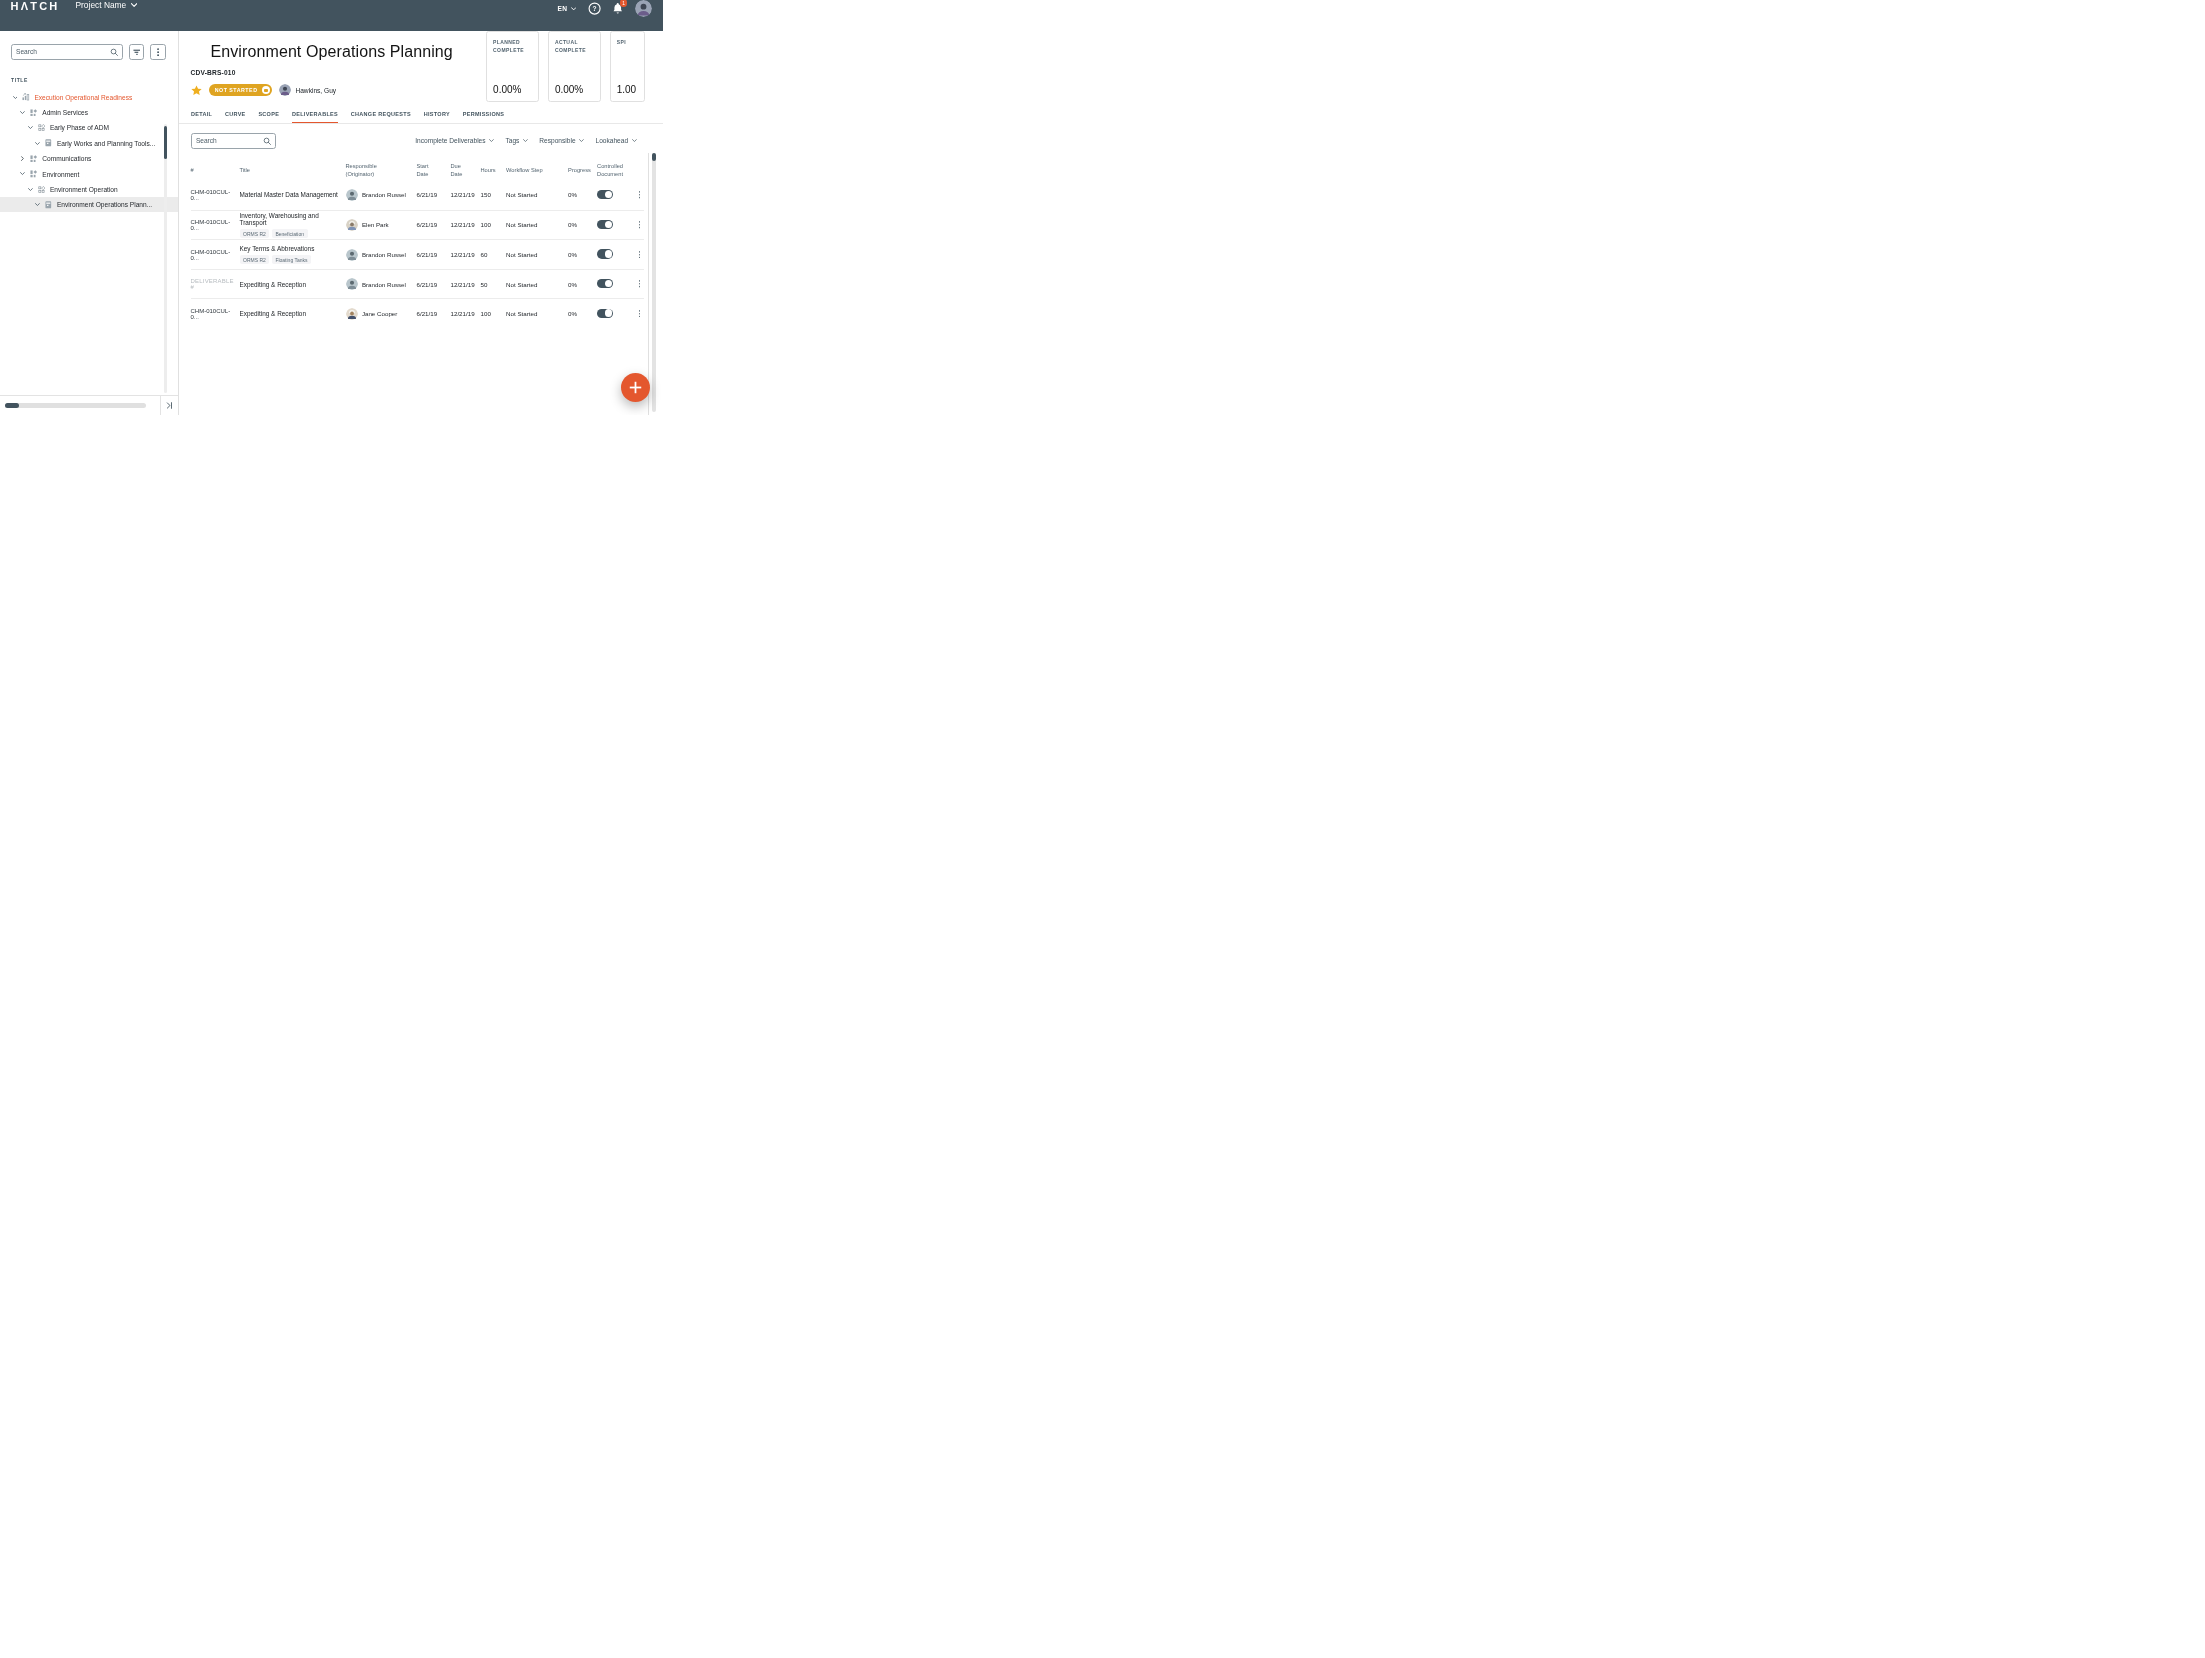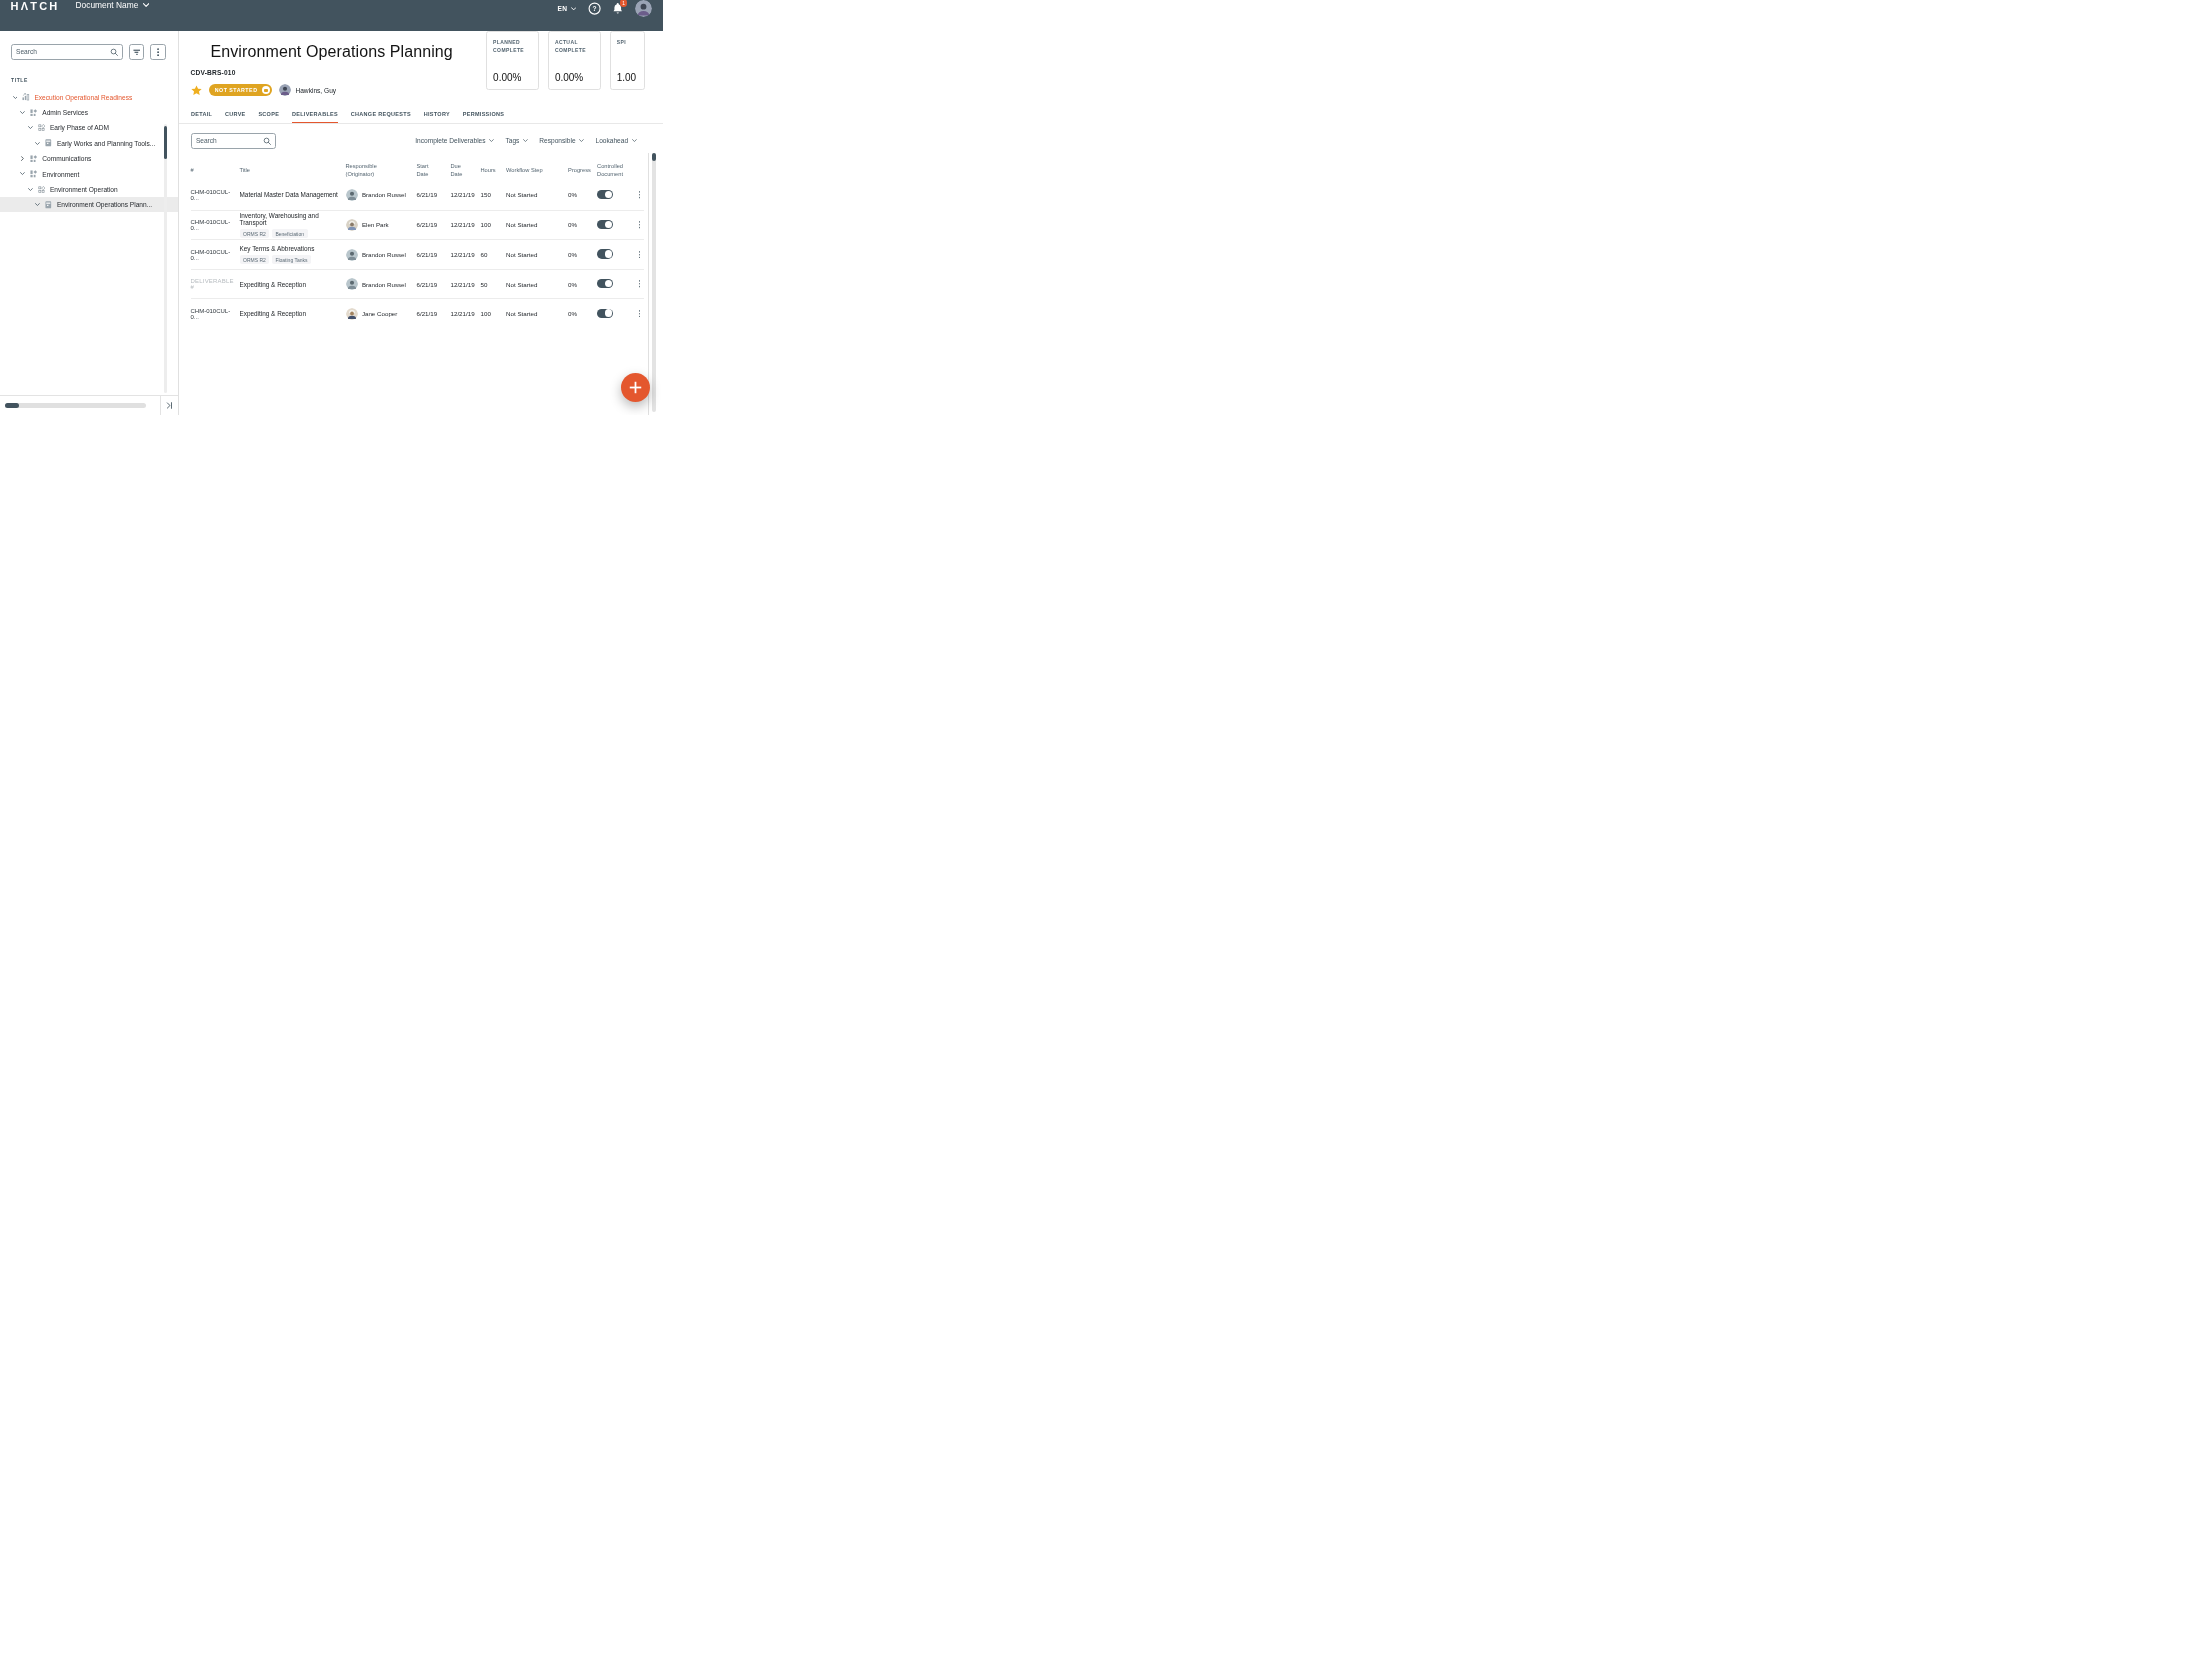--- a/index.html
+++ b/index.html
@@ -57,21 +57,21 @@
   .page-title { font-size:16px; font-weight:300; color:#141414; letter-spacing:0.1px;margin-left:20px; }
   .page-code { margin-top:8px; font-size:6.6px; font-weight:bold; color:#20262b; letter-spacing:0.2px; }
   .status-row { margin-top:8.8px; display:flex; align-items:center; gap:7px; }
   .status-badge { display:flex; align-items:center; gap:4.4px; background:#dfa421; color:#fff; border-radius:6.2px; height:12px; padding:0 2.2px 0 6.2px; font-size:5.3px; font-weight:bold; letter-spacing:0.5px; }
   .stop-ic { width:8px; height:8px; border-radius:50%; background:#fff; display:flex; align-items:center; justify-content:center; }
   .stop-ic span { width:3.5px; height:3.5px; border-radius:0.9px; background:#dfa421; display:block; }
   .owner { display:flex; align-items:center; gap:4.4px; font-size:6.6px; color:#20262b; }
   .avatar-sm { width:12px; height:12px; border-radius:50%; overflow:hidden; flex:0 0 auto; }
 
   .stat-cards { position:absolute; top:0; right:18.5px; display:flex; gap:8.8px; }
-  .card { width:53px; height:59px; border:0.4px solid #e0e0e0; border-radius:2.6px; background:#fff; padding:7px 6.2px 6.2px; display:flex; flex-direction:column; }
+  .card { width:53px; height:71px; border:0.4px solid #e0e0e0; border-radius:2.6px; background:#fff; padding:7px 6.2px 6.2px; display:flex; flex-direction:column; }
   .card.narrow { width:35px; }
   .card .lbl { font-size:5px; font-weight:bold; letter-spacing:0.4px; color:#536470; line-height:1.55; white-space:pre-line; }
   .card .val { margin-top:auto; font-size:10px; font-weight:300; color:#111; }
 
   .tabs { display:flex; gap:12px; padding:0 11.5px; margin-top:15px; }
   .tab { position:relative; background:none; border:none; font-family:"Liberation Sans",sans-serif; font-size:5.5px; font-weight:bold; letter-spacing:0.3px; color:#42535e; padding:0 0.4px 6.2px; cursor:pointer; }
   .tab.active::after { content:""; position:absolute; left:0; right:0; bottom:0; height:1.8px; background:#e4572e; }
   .tabs-divider { height:0.9px; background:#e8e8e8; }
 
   .content { padding:8.8px 0 0 11.5px; }
@@ -107,21 +107,21 @@
   svg { display:block; }
 </style>
 </head>
 <body>
 
 <div class="app">
 
   <header class="topbar">
     <div class="logo">HΛTCH</div>
     <div class="project">
-      <span>Document Name</span>
+      <span>Project Name</span>
       <span>
           <svg width="6.2" height="4" viewBox="0 0 14 9">
             <polyline points="1,1.5 7,7.5 13,1.5" fill="none" stroke="#fff" stroke-width="2.4" stroke-linecap="round" stroke-linejoin="round"></polyline>
           </svg>
         </span>
     </div>
     <div class="topbar-right">
       <div class="lang">
         <span>EN</span>
         <span>

